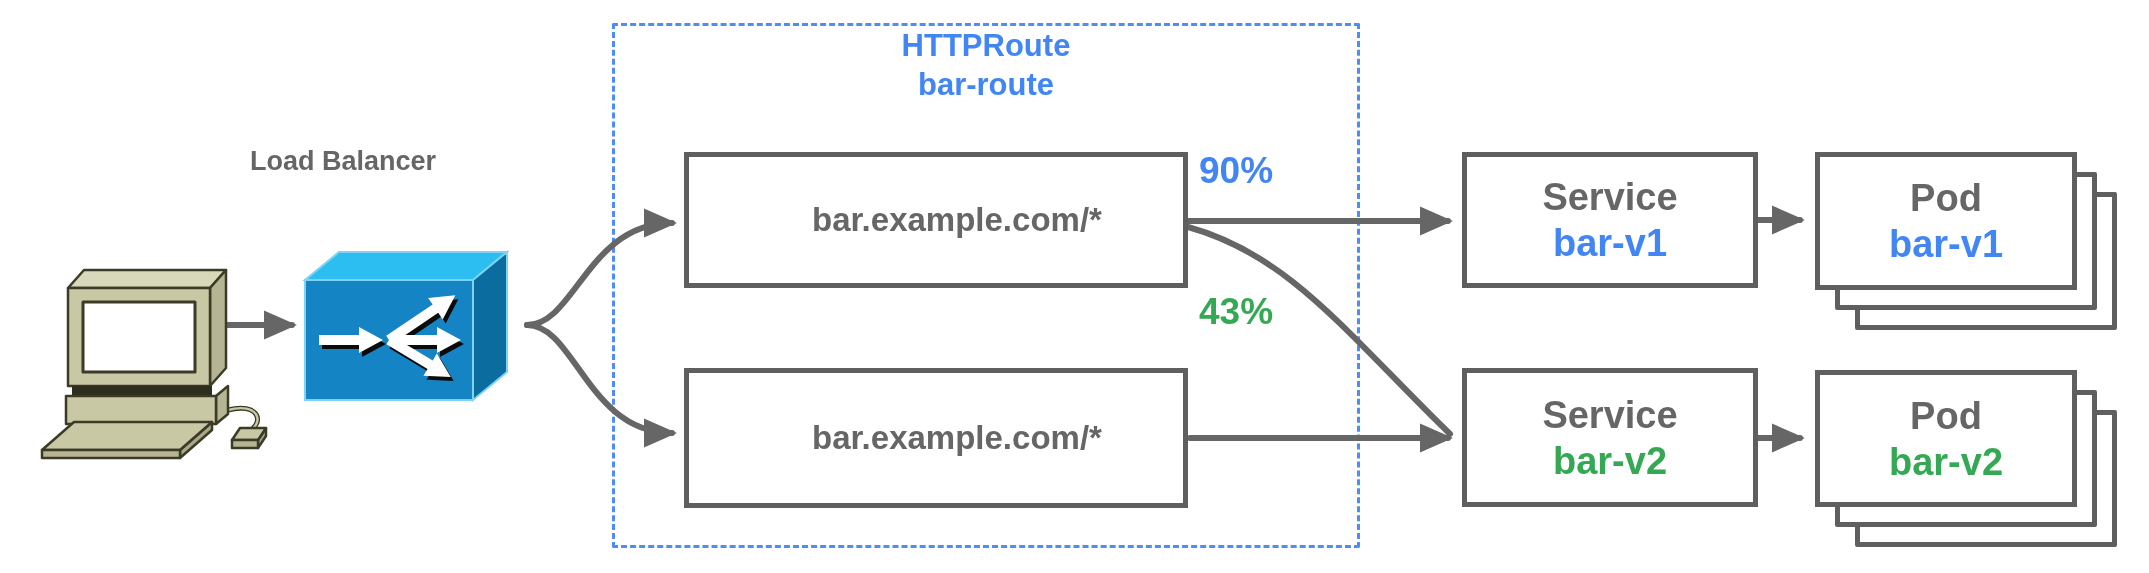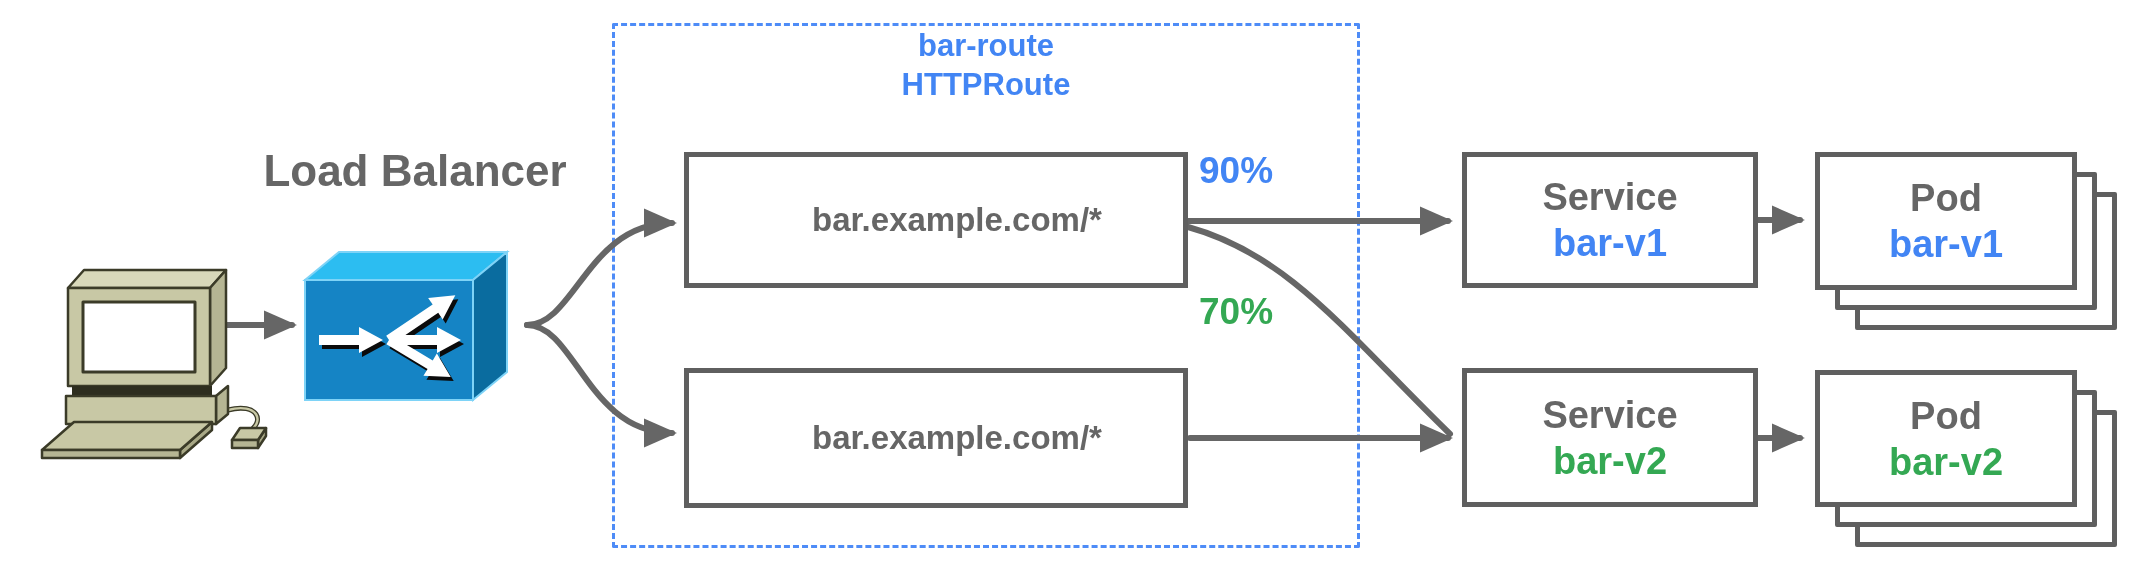--- a/index.html
+++ b/index.html
@@ -18,22 +18,22 @@
     align-items:center; justify-content:center;
     font-weight:bold; color:#666666; text-align:center;
   }
   .route-box { font-size:33px; line-height:46px;padding-left:42px; }
   .kind-box  { font-size:38px; line-height:46px;text-align:center; }
   .pod-sheet {
     position:absolute; background:#ffffff; border:5px solid #5F5F5F;
     box-sizing:border-box; border-radius:2px;
   }
   .lb-label {
-    position:absolute; left:250px; top:146px; width:330px; text-align:center;
-    font-size:44px; font-weight:bold; color:#666666;
+    position:absolute; left:250px; top:146px; width:330px; text-align:left;
+    font-size:27px; font-weight:bold; color:#666666;
   }
   .httproute-title {
     position:absolute; left:836px; top:26px; width:300px; text-align:center;
     font-size:31px; font-weight:bold; line-height:39px;
   }
   .weight {
     position:absolute; width:112px; text-align:left;
     font-size:37px; font-weight:bold;
   }
 </style>
@@ -103,34 +103,34 @@
         <use href="#a80" fill="#ffffff" transform="translate(84,88) rotate(-34)"></use>
         <use href="#a72" fill="#ffffff" transform="translate(84,88)"></use>
         <use href="#a72" fill="#ffffff" transform="translate(84,88) rotate(31)"></use>
       </g>
     </g>
   </svg>
 
   <div class="lb-label" style="color: rgb(102, 102, 102);">Load Balancer</div>
 
   <div class="httproute-title">
+    <div style="color: rgb(66, 133, 244);">HTTPRoute</div>
     <div style="color: rgb(66, 133, 244);">bar-route</div>
-    <div style="color: rgb(66, 133, 244);">HTTPRoute</div>
   </div>
 
   <div class="box route-box" style="left:684px; top:152px; width:504px; height:136px;">
     <div style="color: rgb(102, 102, 102);">bar.example.com/*</div>
   </div>
 
   <div class="box route-box" style="left:684px; top:368px; width:504px; height:140px;">
     <div style="color: rgb(102, 102, 102);">bar.example.com/*</div>
   </div>
 
   <div class="weight" style="left: 1199px; top: 150px; color: rgb(66, 133, 244);">90%</div>
-  <div class="weight" style="left: 1199px; top: 291px; color: rgb(52, 168, 83);">70%</div>
+  <div class="weight" style="left: 1199px; top: 291px; color: rgb(52, 168, 83);">43%</div>
 
   <div class="box kind-box" style="left:1462px; top:152px; width:296px; height:136px;">
     <div style="color: rgb(102, 102, 102);">Service</div>
     <div style="color: rgb(66, 133, 244);">bar-v1</div>
   </div>
 
   <div class="box kind-box" style="left:1462px; top:368px; width:296px; height:139px;">
     <div style="color: rgb(102, 102, 102);">Service</div>
     <div style="color: rgb(52, 168, 83);">bar-v2</div>
   </div>

